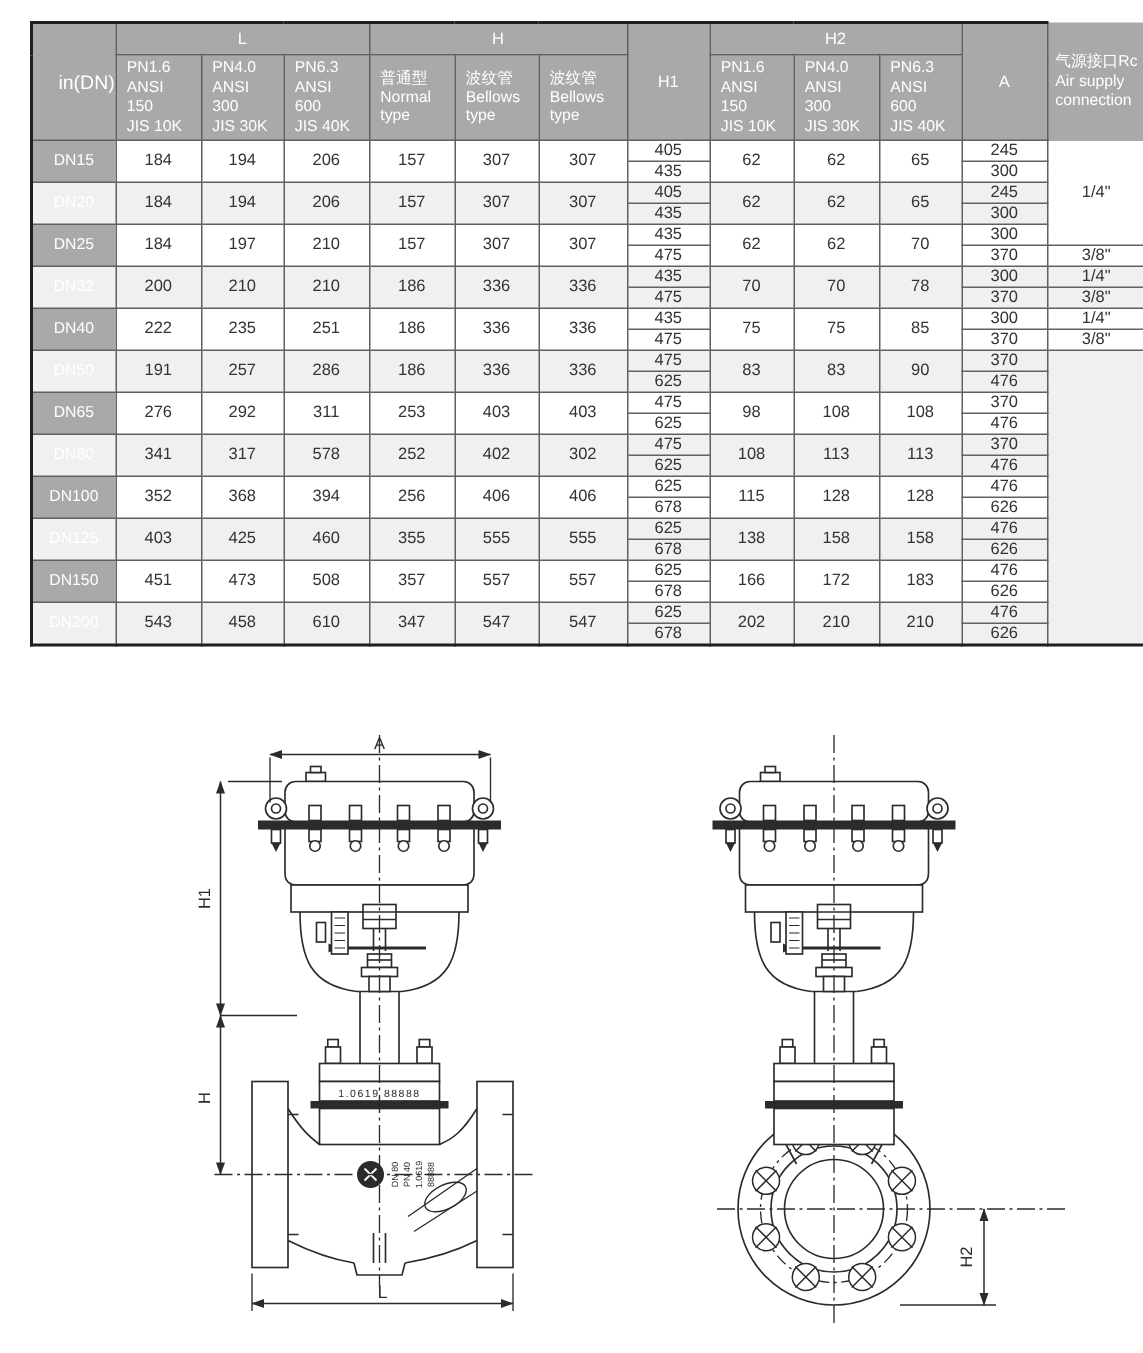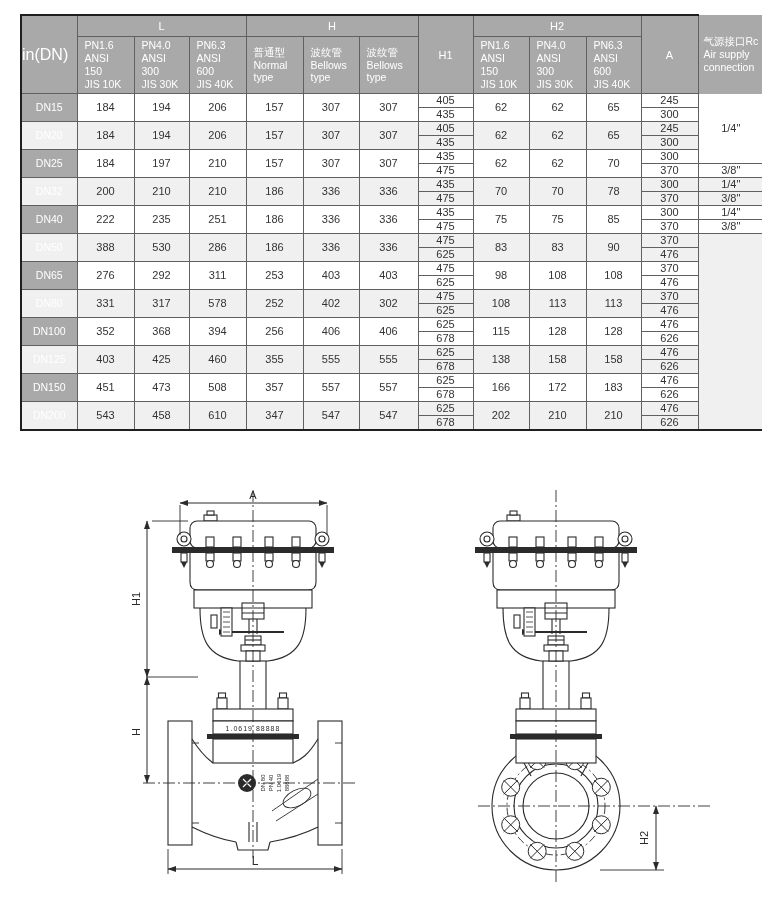--- a/index.html
+++ b/index.html
@@ -11,21 +11,21 @@
   table.dims{
     position:absolute;left:20px;top:14px;width:742px;
     border-collapse:collapse;table-layout:fixed;
     border:2px solid #1f1f1f;border-right:0;
   }
   table.dims th, table.dims td{
     border:1px solid #606060;padding:0;font-weight:normal;
   }
   thead th{background:#a9a9a9;color:#ffffff;}
   thead th.grp{height:20px;text-align:center;font-size:11px;}
-  thead th.corner{text-align:left;font-size:16px;}
+  thead th.corner{text-align:right;font-size:13px;}
   thead th.mid{text-align:center;font-size:11px;}
   thead th.sub{
     height:54px;text-align:left;vertical-align:middle;
     padding:1px 2px 1px 7px;white-space:pre-line;line-height:1.22;font-size:10.5px;
   }
   thead th.rc-h{
     text-align:left;vertical-align:middle;padding-left:5px;
     white-space:pre-line;line-height:1.25;font-size:10.5px;
     border-top-style:hidden;border-right-style:hidden;border-bottom-style:hidden;margin-top:36px;
   }
@@ -205,22 +205,22 @@
           <td>300</td>
           <td class="rc" rowspan="1">1/4"</td>
         </tr>
         <tr>
           <td>475</td>
           <td>370</td>
           <td class="rc" rowspan="1">3/8"</td>
         </tr>
         <tr class="alt">
           <td class="dn" rowspan="2">DN50</td>
-          <td rowspan="2">388</td>
-          <td rowspan="2">530</td>
+          <td rowspan="2">191</td>
+          <td rowspan="2">257</td>
           <td rowspan="2">286</td>
           <td rowspan="2">186</td>
           <td rowspan="2">336</td>
           <td rowspan="2">336</td>
           <td>475</td>
           <td rowspan="2">83</td>
           <td rowspan="2">83</td>
           <td rowspan="2">90</td>
           <td>370</td>
           <td class="rc open" rowspan="14"></td>
@@ -242,21 +242,21 @@
           <td rowspan="2">108</td>
           <td rowspan="2">108</td>
           <td>370</td>
         </tr>
         <tr>
           <td>625</td>
           <td>476</td>
         </tr>
         <tr class="alt">
           <td class="dn" rowspan="2">DN80</td>
-          <td rowspan="2">331</td>
+          <td rowspan="2">341</td>
           <td rowspan="2">317</td>
           <td rowspan="2">578</td>
           <td rowspan="2">252</td>
           <td rowspan="2">402</td>
           <td rowspan="2">302</td>
           <td>475</td>
           <td rowspan="2">108</td>
           <td rowspan="2">113</td>
           <td rowspan="2">113</td>
           <td>370</td>

